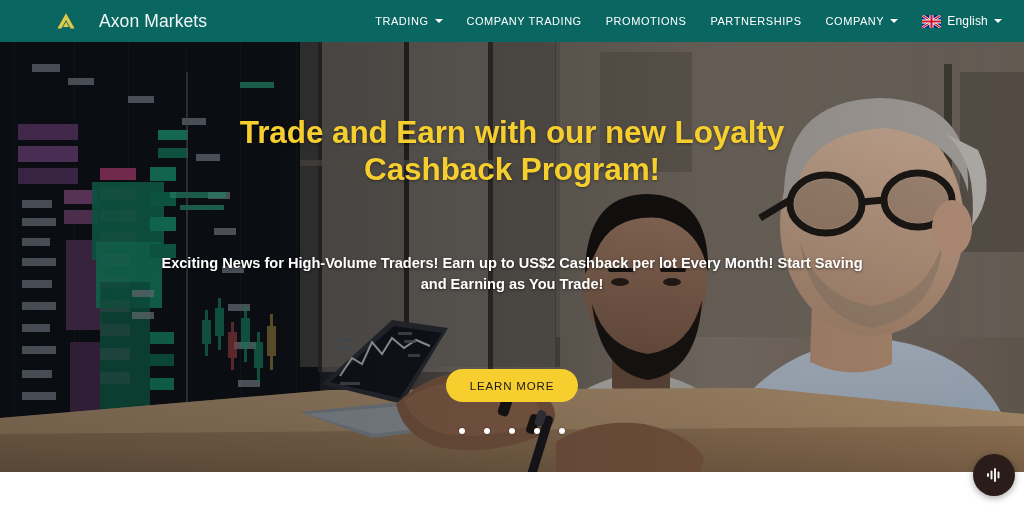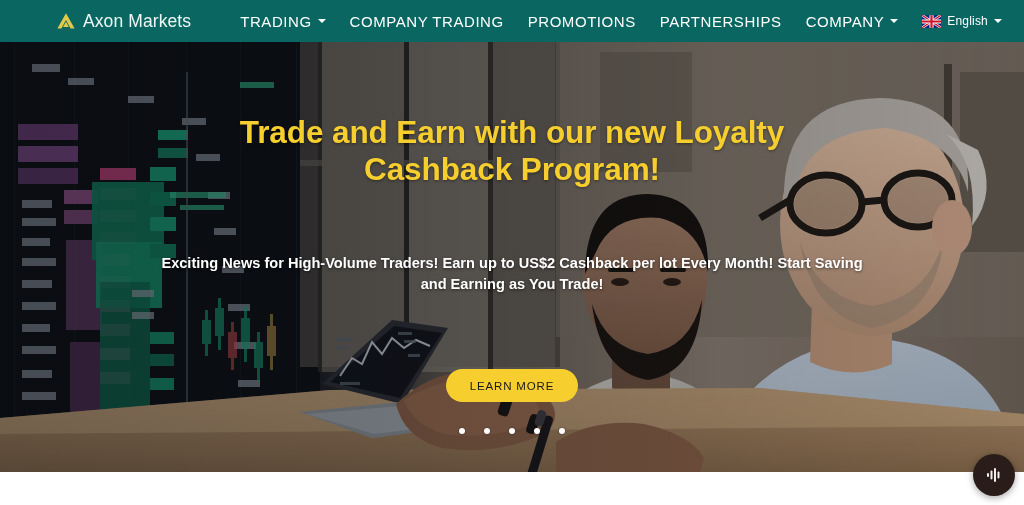--- a/index.html
+++ b/index.html
@@ -11,36 +11,36 @@
   }
 
   
   .header{
     position:absolute; top:0; left:0;
     width:1024px; height:42px;
     background:#0a6661;
     display:flex; align-items:center;
     z-index:40;
   }
-  .brand{ display:flex; align-items:center; gap:6px; margin-left:55px; }
+  .brand{ display:flex; align-items:center; gap:22px; margin-left:55px; }
   .brand-mark{ width:22px; height:20px; display:block; }
   .brand-name{
     color:#eef7f5; font-size:17.5px; letter-spacing:.1px;
     font-weight:400; white-space:nowrap;
   }
 
   .nav{
     display:flex; align-items:center;
     margin-left:auto; margin-right:12px;
     gap:0;
   }
   .nav-item{
     display:flex; align-items:center; gap:6px;
     padding:0 12px;
-    color:#ffffff; font-size:15px;
+    color:#ffffff; font-size:11px;
     letter-spacing:.55px; white-space:nowrap;
     cursor:pointer;
   }
   .caret{
     width:0;height:0;
     border-left:4px solid transparent;
     border-right:4px solid transparent;
     border-top:4.5px solid #ffffff;
     display:inline-block;
   }

